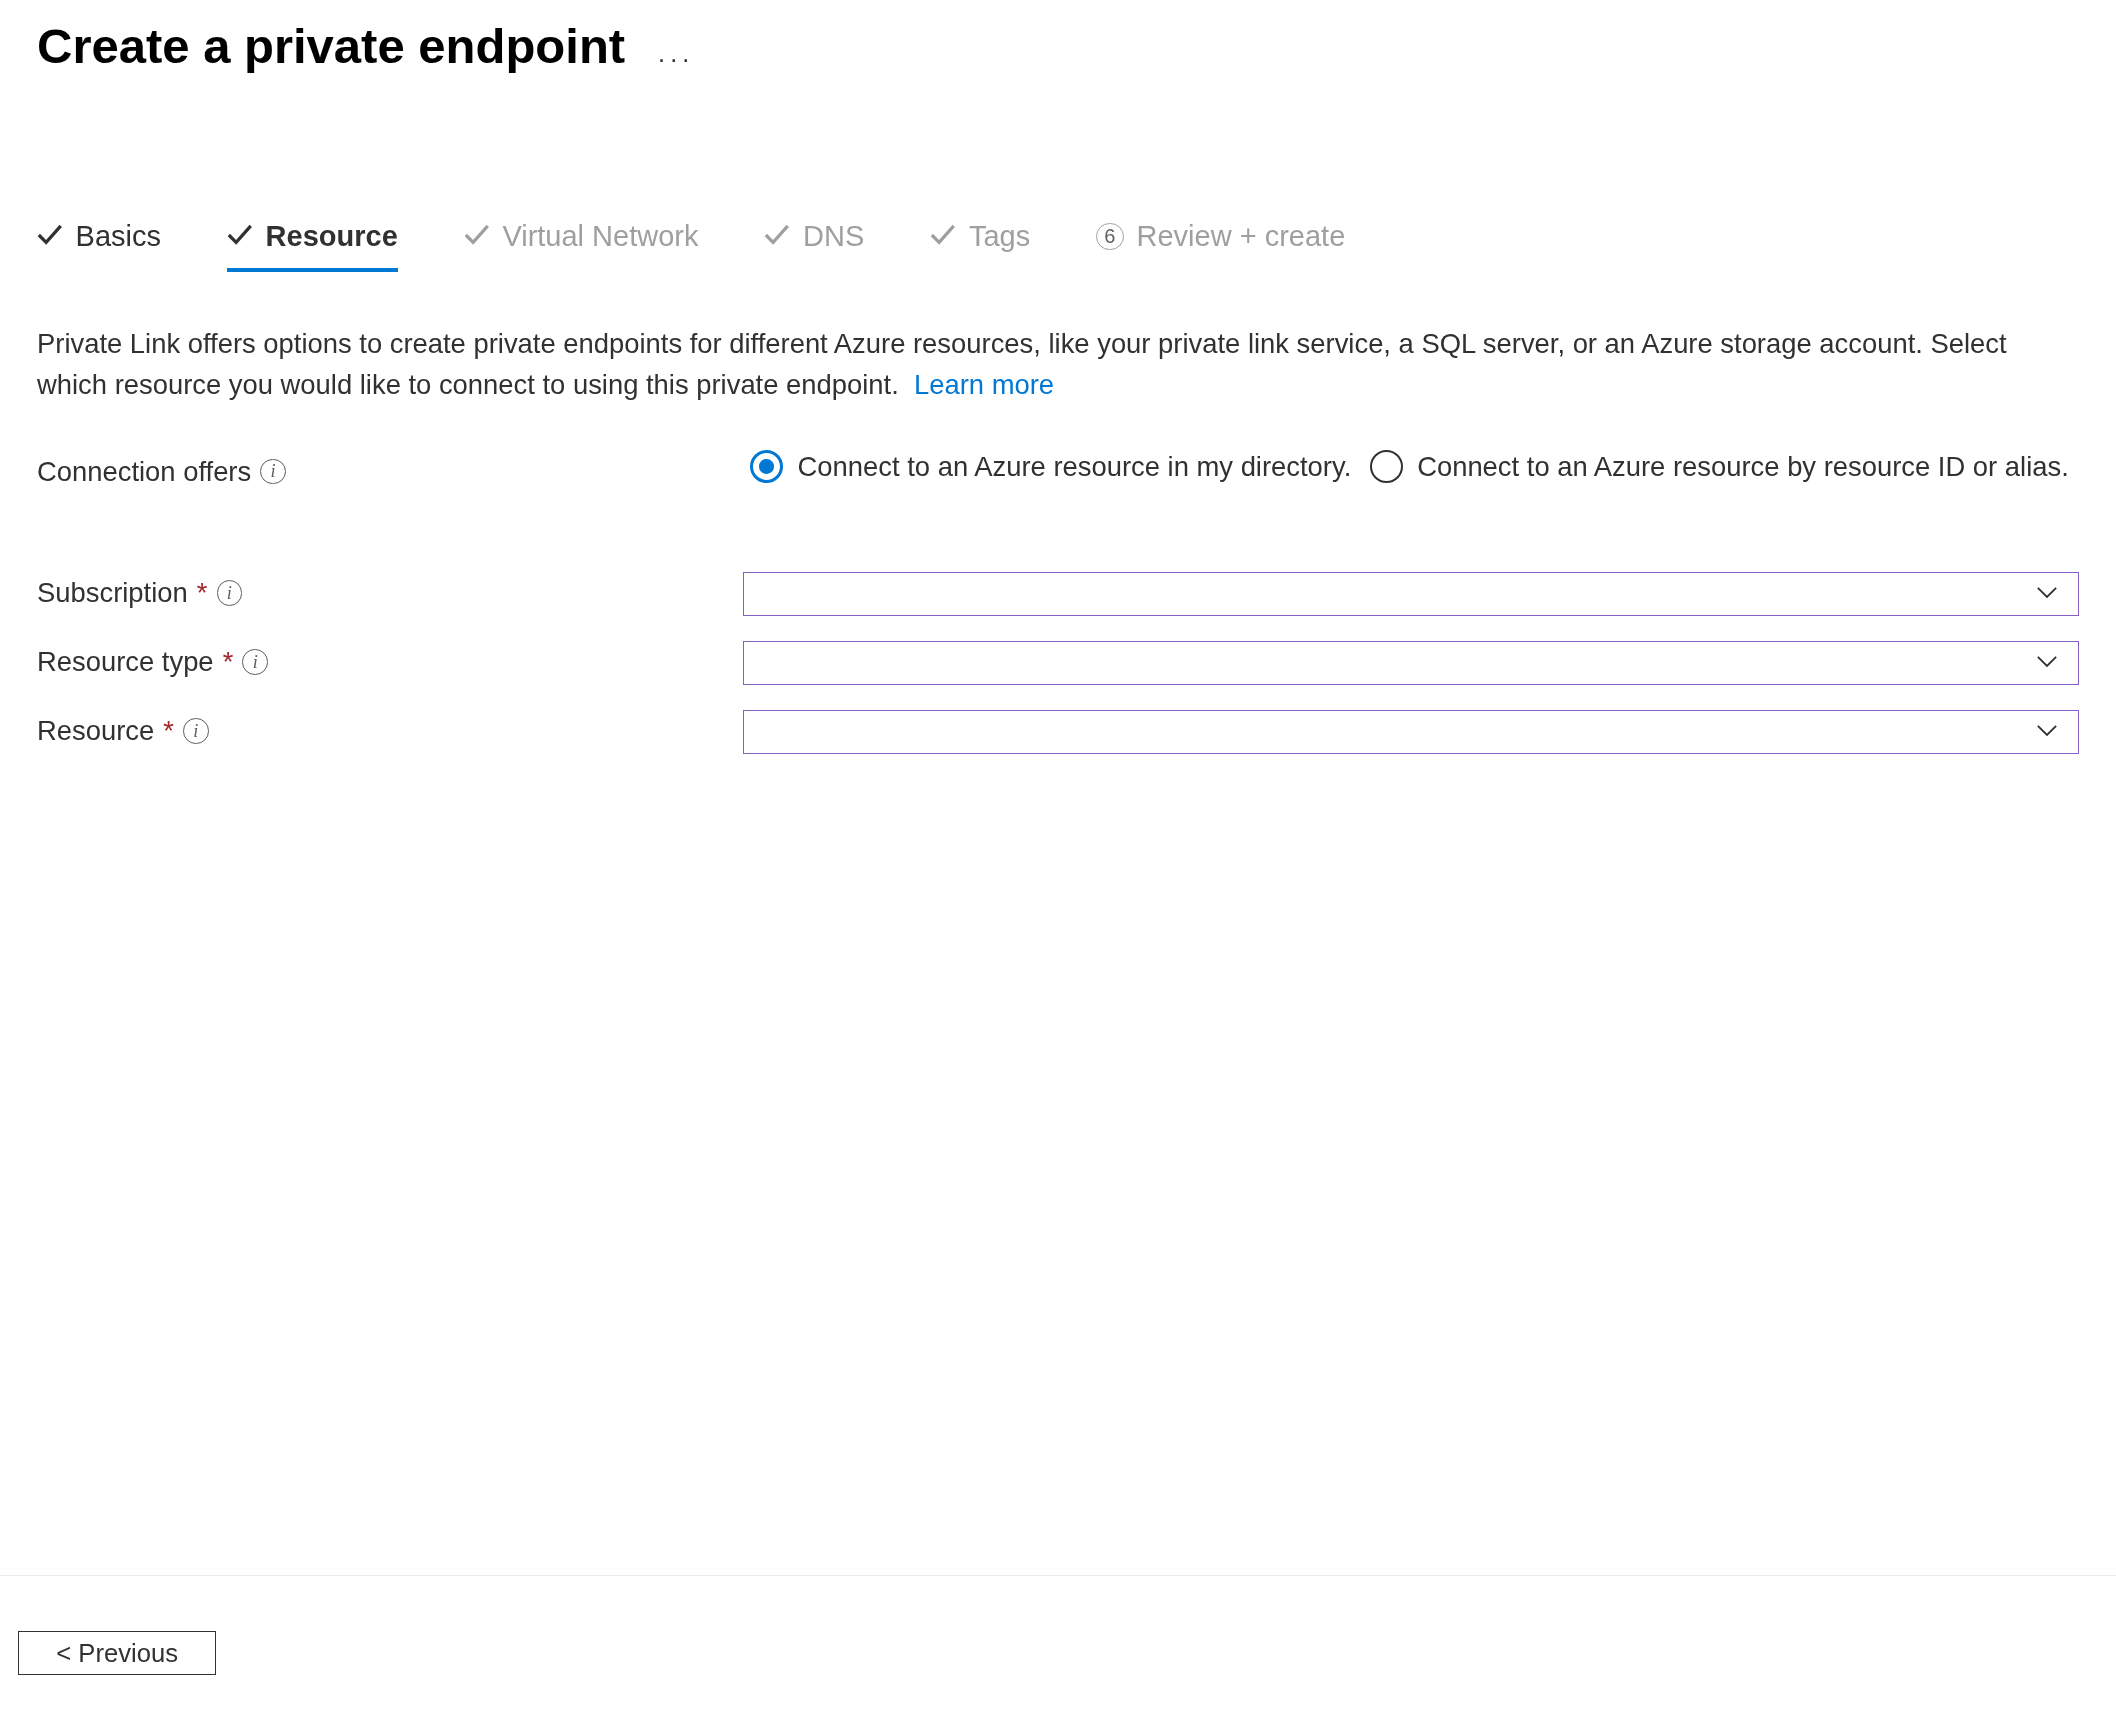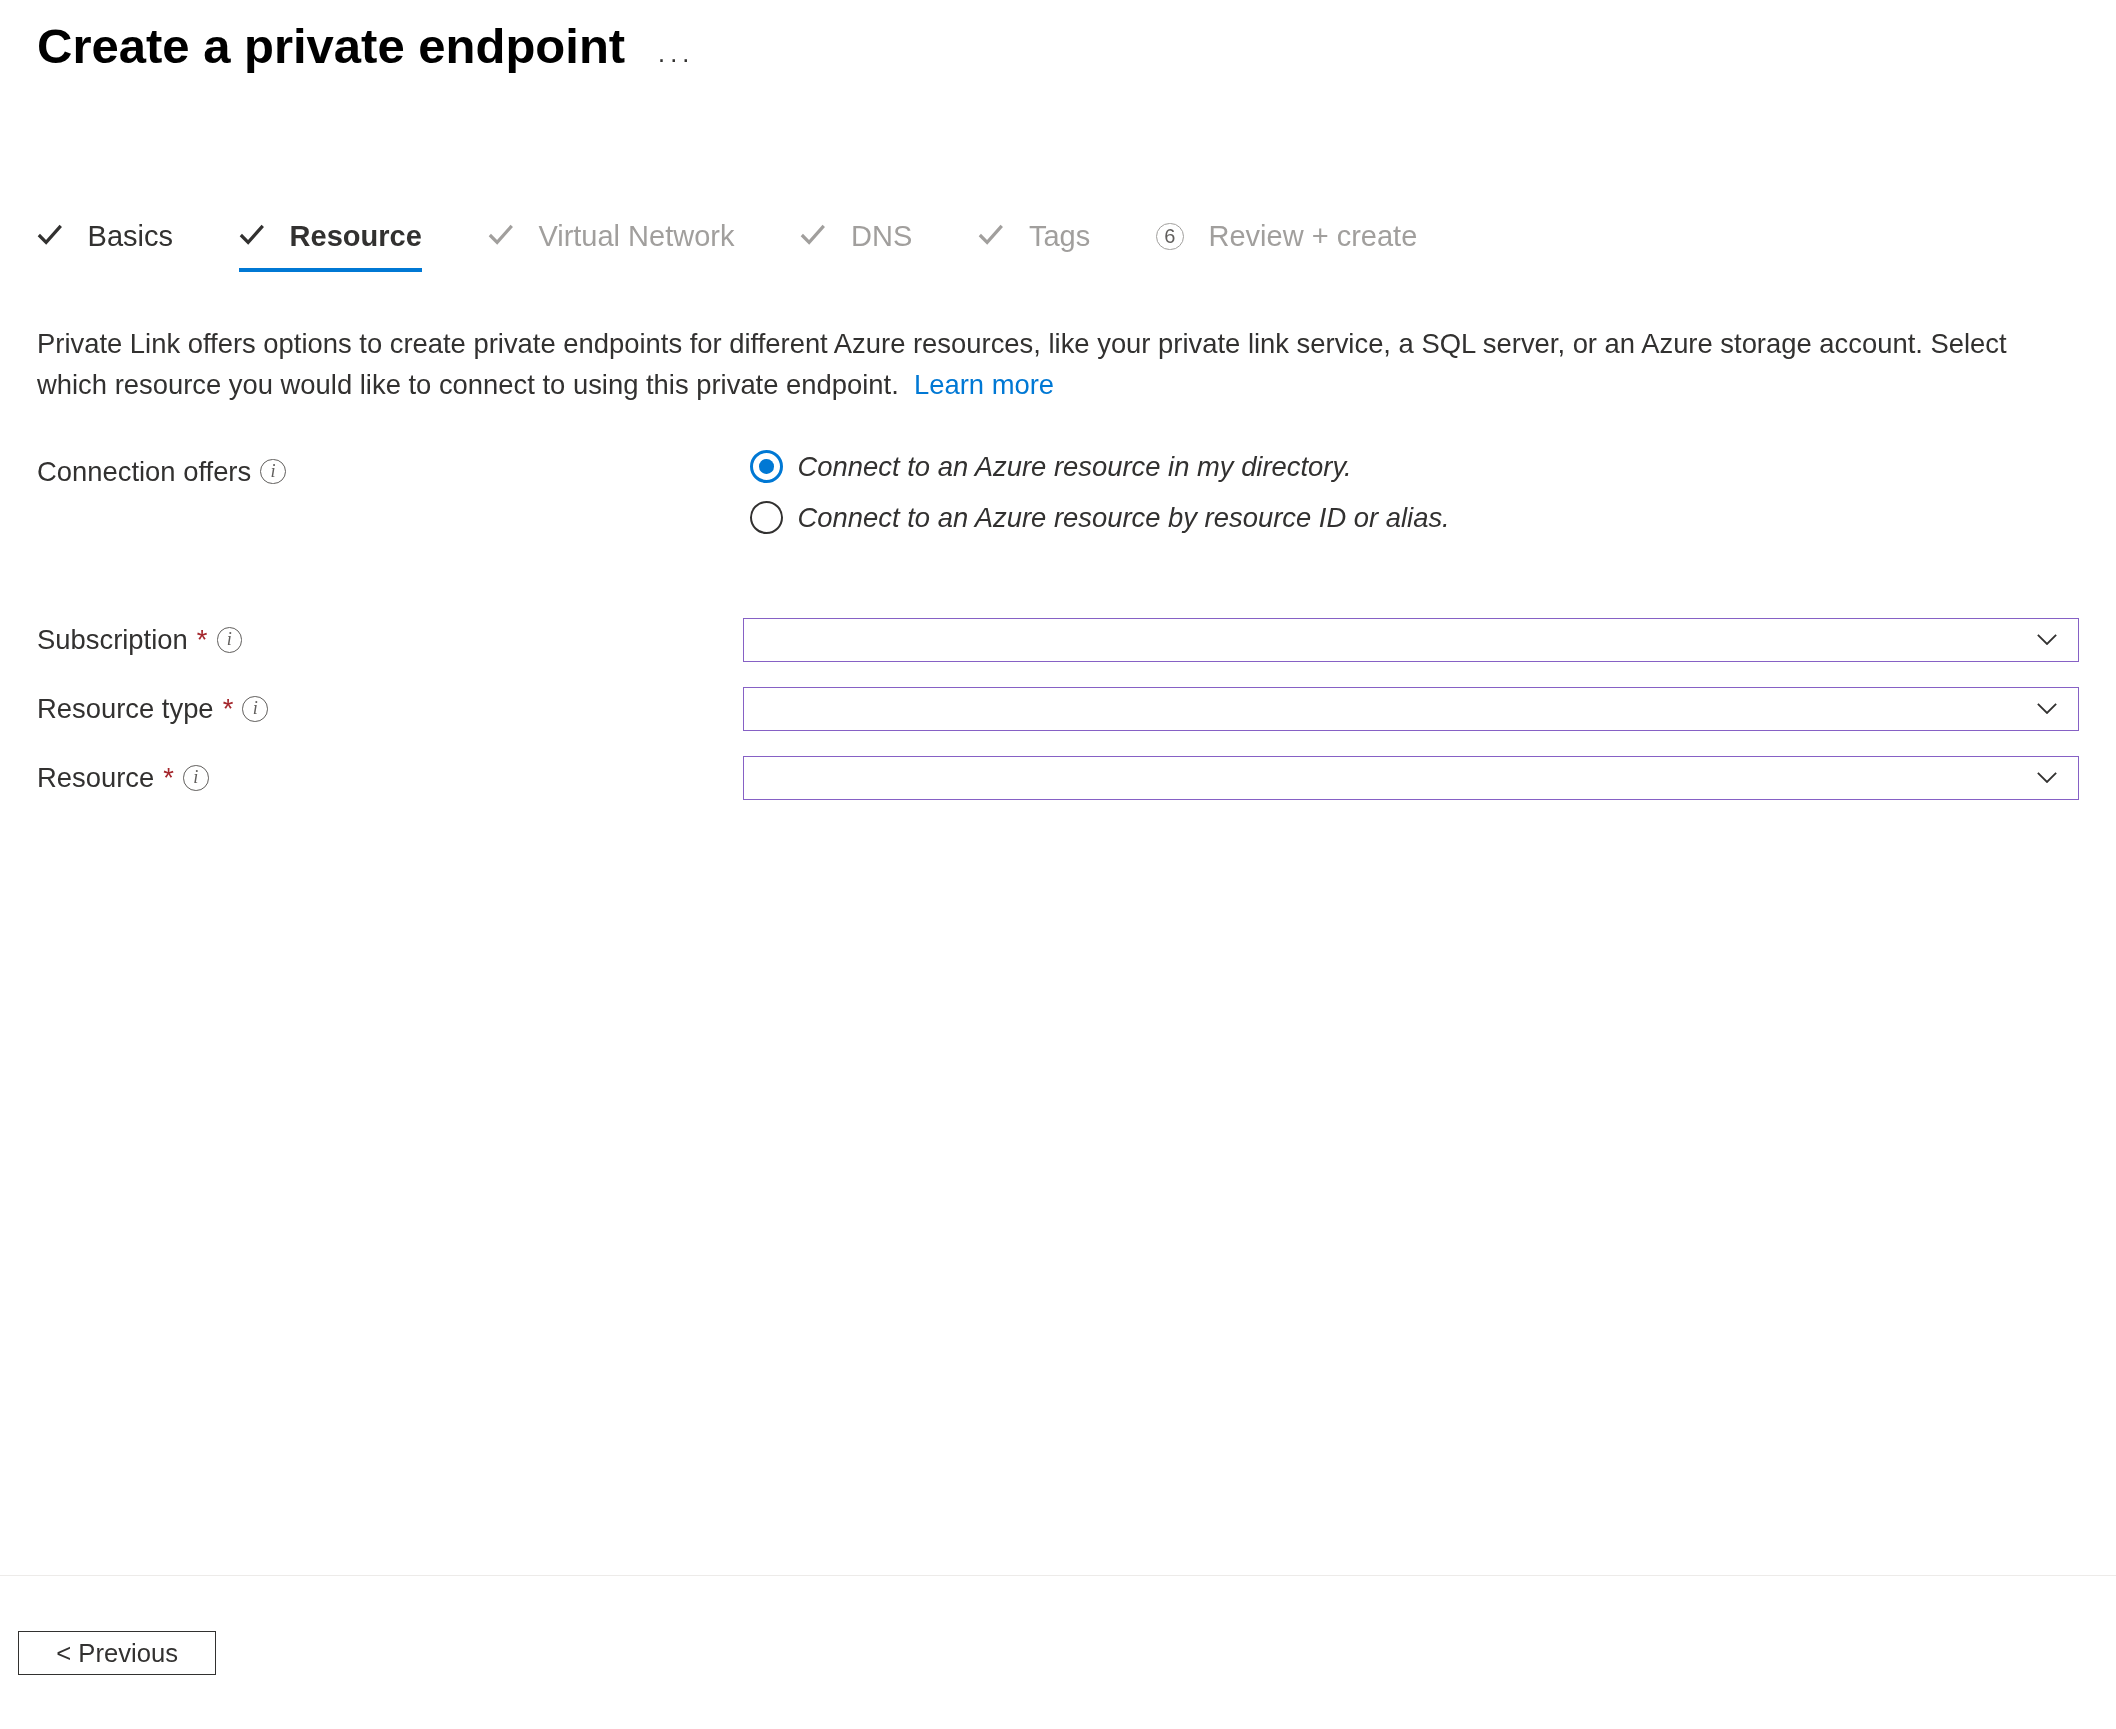--- a/index.html
+++ b/index.html
@@ -36,21 +36,21 @@
 
     .tabs-row {
       display: flex;
       gap: 66px;
       align-items: center;
       margin-bottom: 51px;
     }
     .tab {
       display: flex;
       align-items: center;
-      gap: 25px;
+      gap: 13px;
       font-size: 29px;
       color: #a19f9d;
       cursor: pointer;
       padding-bottom: 14.6px;
       border-bottom: 4.6px solid transparent;
     }
     .tab.completed {
       color: #323130;
     }
     .tab.active {
@@ -124,23 +124,22 @@
       border-radius: 50%;
       font-size: 18.3px;
       color: #605e5c;
       cursor: pointer;
       font-style: italic;
       font-family: Georgia, serif;
     }
 
     .radio-group {
       display: flex;
-      flex-direction: column;
+      flex-direction: row;
       gap: 18.3px;
-      font-style: italic;
     }
     .radio-option {
       display: flex;
       align-items: center;
       gap: 14.6px;
       cursor: pointer;
     }
     .radio-outer {
       width: 33px;
       height: 33px;

